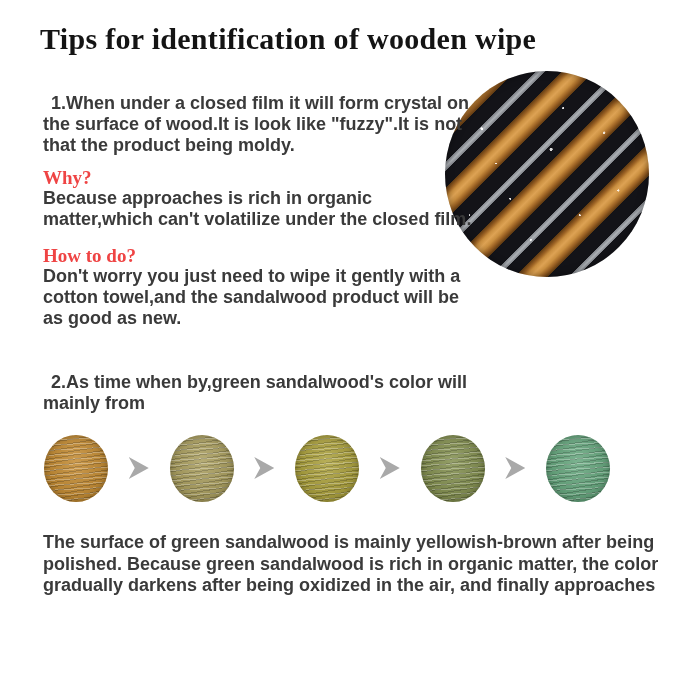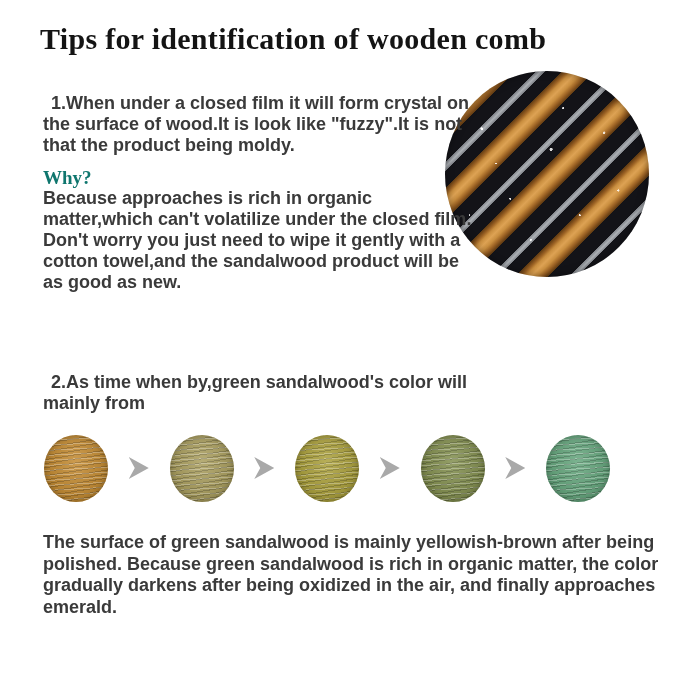--- a/index.html
+++ b/index.html
@@ -9,21 +9,21 @@
   }
   .title{
     position:absolute;left:40px;top:22px;margin:0;
     font-family:"Liberation Serif",serif;font-weight:bold;font-size:30px;
     color:#141414;letter-spacing:.3px;white-space:nowrap;
   }
   .ln{font-size:18px;line-height:21px;white-space:nowrap;font-weight:bold;}
   .ln.indent{padding-left:8px;}
   .heading{
     font-family:"Liberation Serif",serif;font-weight:bold;font-size:19px;
-    color:#0f766e;line-height:20px;
+    color:#ef4444;line-height:20px;
   }
   .tip1-block{position:absolute;left:43px;top:93px;}
   .why-heading{margin-top:12px;}
   .how-heading{margin-top:16px;}
   
   .comb-photo{
     position:absolute;left:445px;top:71px;width:204px;height:206px;
     border-radius:50%;overflow:hidden;
     background:repeating-linear-gradient(135deg,
       #131318 0px,#131318 9px,
@@ -71,35 +71,36 @@
     clip-path:polygon(0 0,100% 50%,0 100%,30% 50%);
   }
   .footer-block{position:absolute;left:43px;top:514px;margin-top:18px;}
   .footer-block .ln{line-height:21.5px;}
 </style>
 </head>
 <body>
 
 <div class="canvas">
 
-  <h1 class="title">Tips for identification of wooden comb</h1>
+  <h1 class="title">Tips for identification of wooden wipe</h1>
 
   <div class="comb-photo">
     <div class="specks"></div>
   </div>
 
   <div class="tip1-block">
     <div class="ln indent">1.When under a closed film it will form crystal on</div>
     <div class="ln">the surface of wood.It is look like "fuzzy".It is not</div>
     <div class="ln">that the product being moldy.</div>
 
     <div class="heading why-heading">Why?</div>
     <div class="ln">Because approaches is rich in organic</div>
     <div class="ln">matter,which can't volatilize under the closed film.</div>
 
+    <div class="heading how-heading">How to do?</div>
     <div class="ln">Don't worry you just need to wipe it gently with a</div>
     <div class="ln">cotton towel,and the sandalwood product will be</div>
     <div class="ln">as good as new.</div>
   </div>
 
   <div class="tip2-block">
     <div class="ln indent">2.As time when by,green sandalwood's color will</div>
     <div class="ln">mainly from</div>
   </div>
 
@@ -112,16 +113,15 @@
     <div class="arrow" style="background: rgb(169, 169, 169);"></div>
     <div class="wood-circle" style="background: rgb(126, 139, 72);"></div>
     <div class="arrow" style="background: rgb(169, 169, 169);"></div>
     <div class="wood-circle" style="background: rgb(95, 163, 120);"></div>
   </div>
 
   <div class="footer-block">
     <div class="ln">The surface of green sandalwood is mainly yellowish-brown after being</div>
     <div class="ln">polished. Because green sandalwood is rich in organic matter, the color</div>
     <div class="ln">gradually darkens after being oxidized in the air, and finally approaches</div>
-    <div class="ln">emerald.</div>
   </div>
 
 </div>
 
 </body></html>

